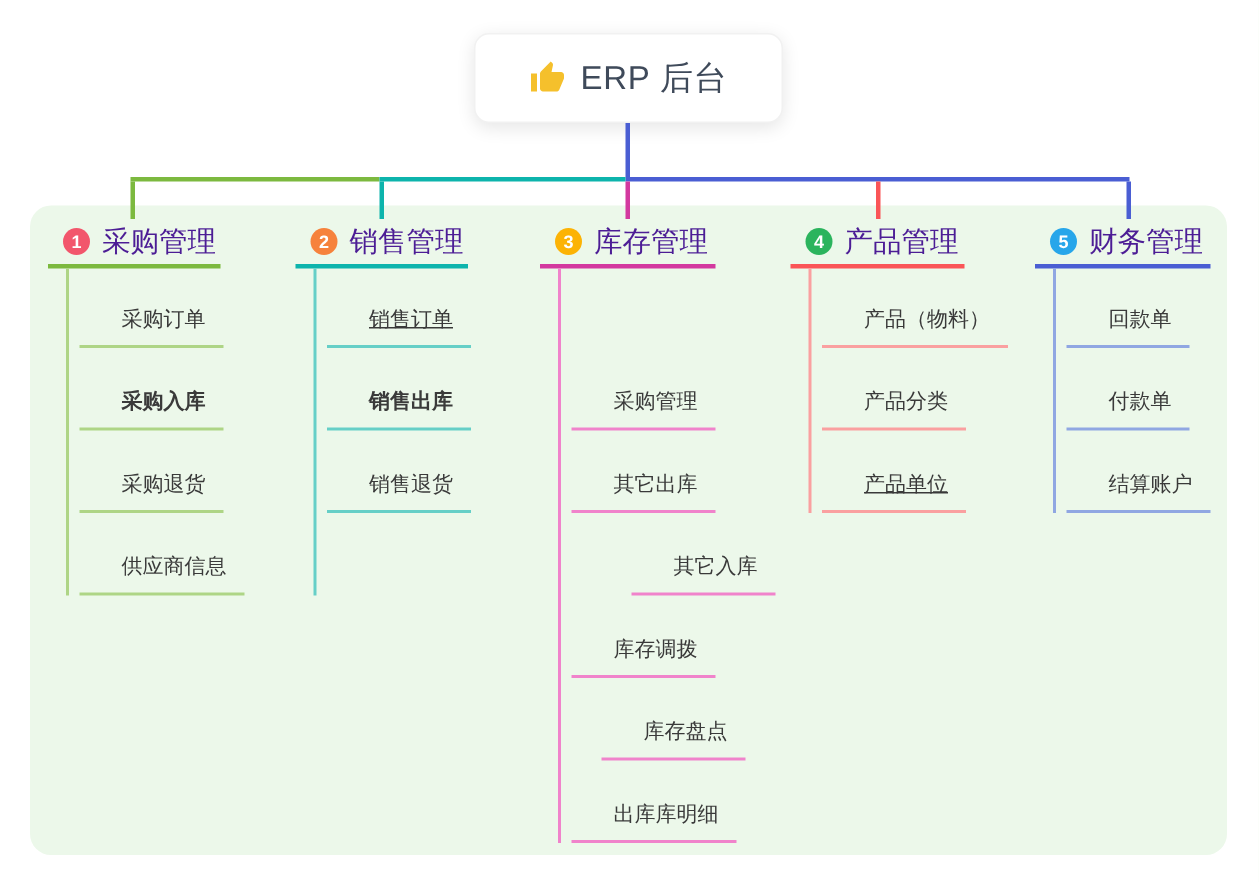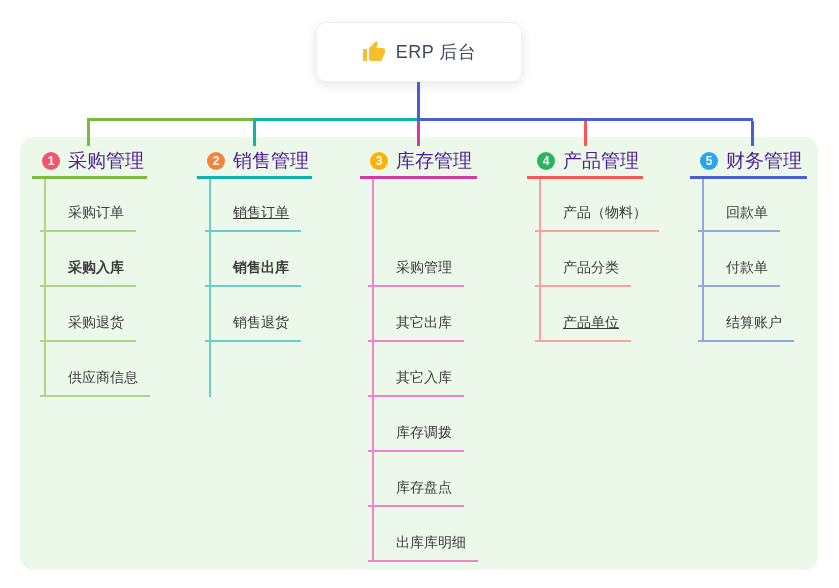--- a/index.html
+++ b/index.html
@@ -25,21 +25,21 @@
     border: 1px solid #f1f1f1;
     border-radius: 10px;
     box-shadow: 0 3px 12px rgba(0,0,0,0.10);
     display: flex;
     align-items: center;
     justify-content: center;
     gap: 10px;
     box-sizing: border-box;
   }
   #root-label {
-    font-size: 18px;
+    font-size: 22px;
     font-weight: 500;
     color: #3f4a5a;
     letter-spacing: 0.5px;
     white-space: nowrap;
   }
   .line { position: absolute; }
   .branch { position: absolute; }
   .branch-title {
     display: flex;
     align-items: center;
@@ -66,21 +66,21 @@
     color: #4c1d95;
     white-space: nowrap;
   }
   .child-vline {
     position: absolute;
     left: 12px;
     width: 2px;
   }
   .child {
     position: absolute;
-    left: 8px;
+    left: 21px;
     height: 34px;
     display: flex;
     align-items: center;
     padding: 0 12px 0 28px;
     border-bottom-style: solid;
     border-bottom-width: 2px;
     font-size: 14px;
     color: #3a3a3a;
     white-space: nowrap;
     box-sizing: content-box;
@@ -134,23 +134,23 @@
         <div class="child" style="top: 160px; border-bottom-color: rgb(102, 207, 199);">销售退货</div>
       </div>
       <div class="branch" style="left: 360px; top: 146px; width: 117px;">
         <div class="branch-title" style="border-bottom-color: rgb(211, 57, 159);">
           <span class="badge" style="background: rgb(252, 179, 5);">3</span>
           <span class="branch-label">库存管理</span>
         </div>
         <div class="child-vline" style="top: 33px; height: 383px; background: rgb(240, 131, 203);"></div>
         <div class="child" style="top: 105px; border-bottom-color: rgb(240, 131, 203);">采购管理</div>
         <div class="child" style="top: 160px; border-bottom-color: rgb(240, 131, 203);">其它出库</div>
-        <div class="child" style="top: 215px; border-bottom-color: rgb(240, 131, 203);">其它入库</div>
+        <div class="child" style="top: 215px; border-bottom-color: rgb(240, 131, 203); margin-left: 40px;">其它入库</div>
         <div class="child" style="top: 270px; border-bottom-color: rgb(240, 131, 203);">库存调拨</div>
-        <div class="child" style="top: 325px; border-bottom-color: rgb(240, 131, 203);">库存盘点</div>
+        <div class="child" style="top: 325px; border-bottom-color: rgb(240, 131, 203); margin-left: 20px;">库存盘点</div>
         <div class="child" style="top: 380px; border-bottom-color: rgb(240, 131, 203);">出库库明细</div>
       </div>
       <div class="branch" style="left: 527px; top: 146px; width: 116px;">
         <div class="branch-title" style="border-bottom-color: rgb(250, 85, 87);">
           <span class="badge" style="background: rgb(43, 180, 93);">4</span>
           <span class="branch-label">产品管理</span>
         </div>
         <div class="child-vline" style="top: 33px; height: 163px; background: rgb(250, 160, 160);"></div>
         <div class="child" style="top: 50px; border-bottom-color: rgb(250, 160, 160);">产品（物料）</div>
         <div class="child" style="top: 105px; border-bottom-color: rgb(250, 160, 160);">产品分类</div>

